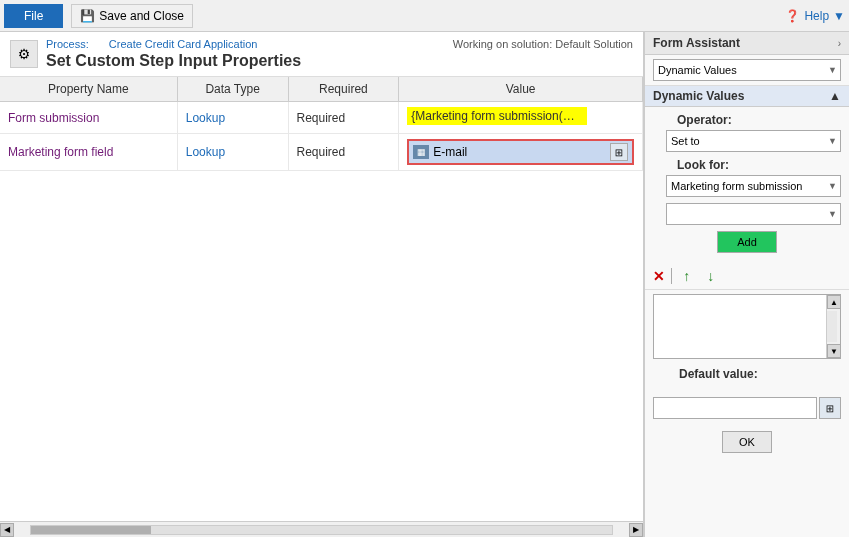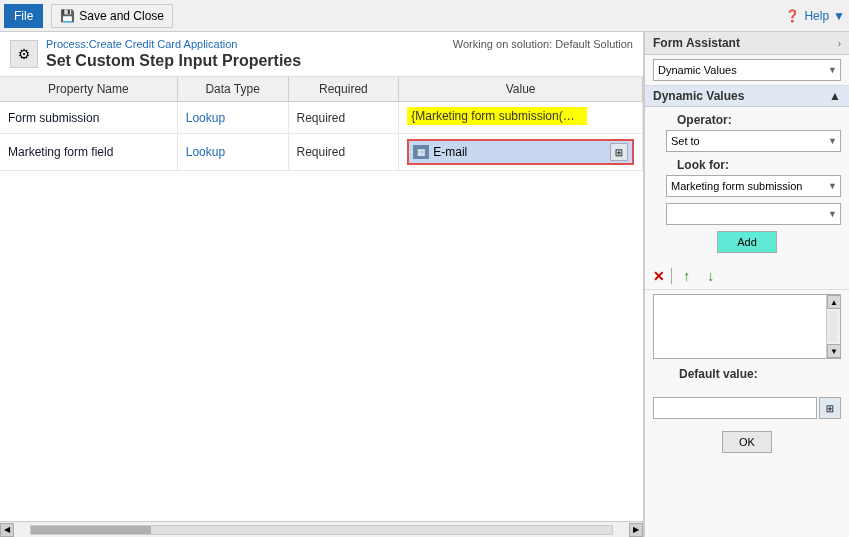--- a/index.html
+++ b/index.html
@@ -12,21 +12,21 @@
       height: 32px;
       display: flex;
       align-items: center;
       padding: 0 4px;
       gap: 8px;
     }
     .btn-file {
       background: #1e6bb8;
       color: white;
       border: none;
-      padding: 4px 10px;
+      padding: 4px 20px;
       font-size: 12px;
       cursor: pointer;
       height: 24px;
     }
     .btn-save-close {
       background: #f0f0f0;
       border: 1px solid #ccc;
       padding: 3px 8px;
       font-size: 12px;
       cursor: pointer;
@@ -58,21 +58,21 @@
       flex-direction: column;
       border-right: 1px solid #ccc;
       background: white;
       overflow: hidden;
     }
     .process-link {
       color: #1e6bb8;
       font-size: 11px;
       display: flex;
       align-items: center;
-      gap: 0;
+      gap: 20px;
       margin-bottom: 2px;
     }
     .process-title {
       font-size: 16px;
       font-weight: bold;
       color: #333;
     }
 
     
     .property-table {
@@ -93,21 +93,21 @@
       font-weight: normal;
       color: #333;
       font-size: 12px;
     }
     .property-table td {
       padding: 5px 8px;
       border-bottom: 1px solid #e8e8e8;
       border-right: 1px solid #e8e8e8;
       font-size: 12px;
     }
-    .col-name { color: #0f172a; cursor: pointer; margin-left: 47px; }
+    .col-name { color: #701a75; cursor: pointer; margin-left: 47px; }
     .col-type { color: #1e6bb8; }
     .col-required { color: #333; }
     .value-highlight {
       background: #ffff00;
       color: #333;
       padding: 2px 4px;
       display: inline-block;
       max-width: 180px;
       overflow: hidden;
       text-overflow: ellipsis;
@@ -271,21 +271,21 @@
       right: 4px;
       font-size: 9px;
       color: #666;
       pointer-events: none;
     }
     .add-btn {
       display: block;
       width: 60px;
       margin: 4px auto;
       height: 22px;
-      background: #5eead4;
+      background: #22c55e;
       border: 1px solid #aaa;
       cursor: pointer;
       font-size: 11px;
     }
     .action-bar {
       display: flex;
       align-items: center;
       padding: 4px 8px;
       gap: 6px;
       border-bottom: 1px solid #ddd;

